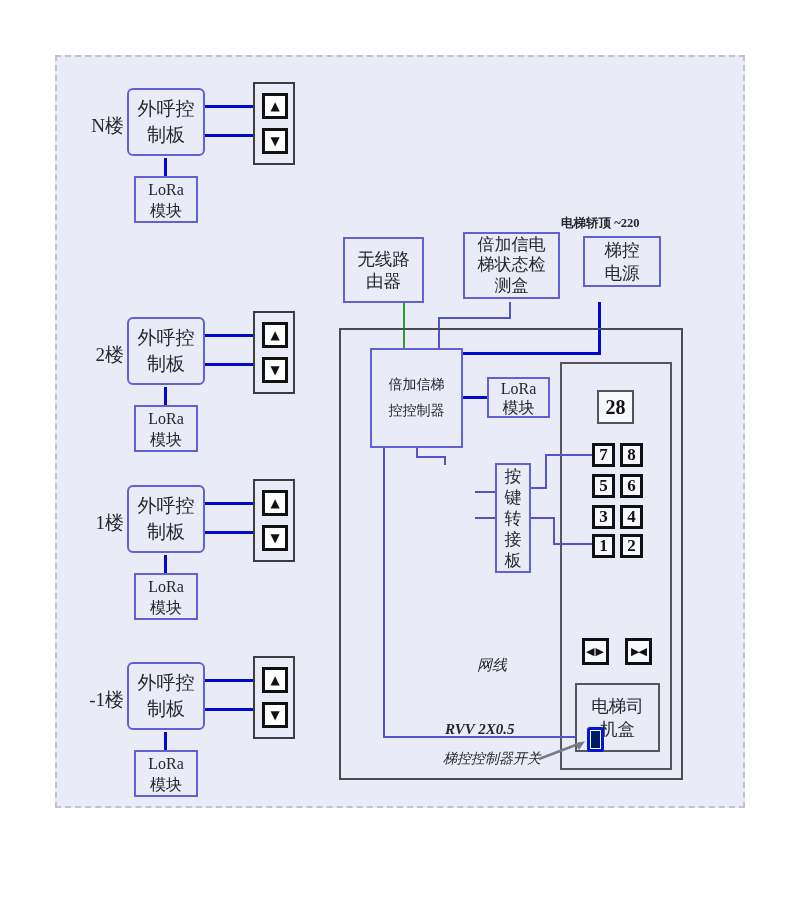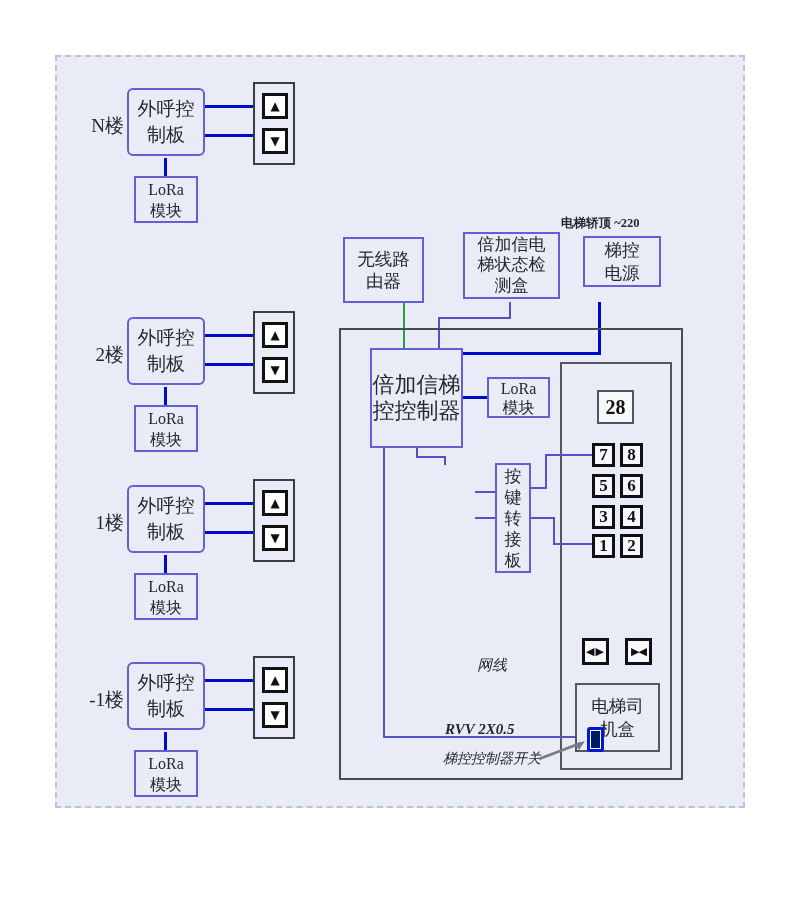--- a/index.html
+++ b/index.html
@@ -155,21 +155,21 @@
   <div class="wire purple" style="left:444px; top:456px; width:2px; height:9px;"></div>
   <div class="wire purple" style="left:475px; top:491px; width:20px; height:2px;"></div>
   <div class="wire purple" style="left:475px; top:517px; width:20px; height:2px;"></div>
   <div class="wire purple" style="left:530px; top:487px; width:17px; height:2px;"></div>
   <div class="wire purple" style="left:545px; top:454px; width:2px; height:35px;"></div>
   <div class="wire purple" style="left:545px; top:454px; width:48px; height:2px;"></div>
   <div class="wire purple" style="left:530px; top:517px; width:25px; height:2px;"></div>
   <div class="wire purple" style="left:553px; top:517px; width:2px; height:28px;"></div>
   <div class="wire purple" style="left:553px; top:543px; width:40px; height:2px;"></div>
 
-  <div class="box" style="left:370px; top:348px; width:93px; height:100px; font-size:22px; line-height:26px;">
+  <div class="box" style="left:370px; top:348px; width:93px; height:100px; font-size:14px; line-height:26px;">
     <span>倍加信梯</span>
     <span>控控制器</span>
   </div>
   <div class="box" style="left:487px; top:377px; width:63px; height:41px; font-size:16px; line-height:19px;">
     <span class="lora-word">LoRa</span>
     <span>模块</span>
   </div>
 
   <div class="box" style="left:495px; top:463px; width:36px; height:110px; font-size:17px; line-height:21px;">
     <span>按</span>

